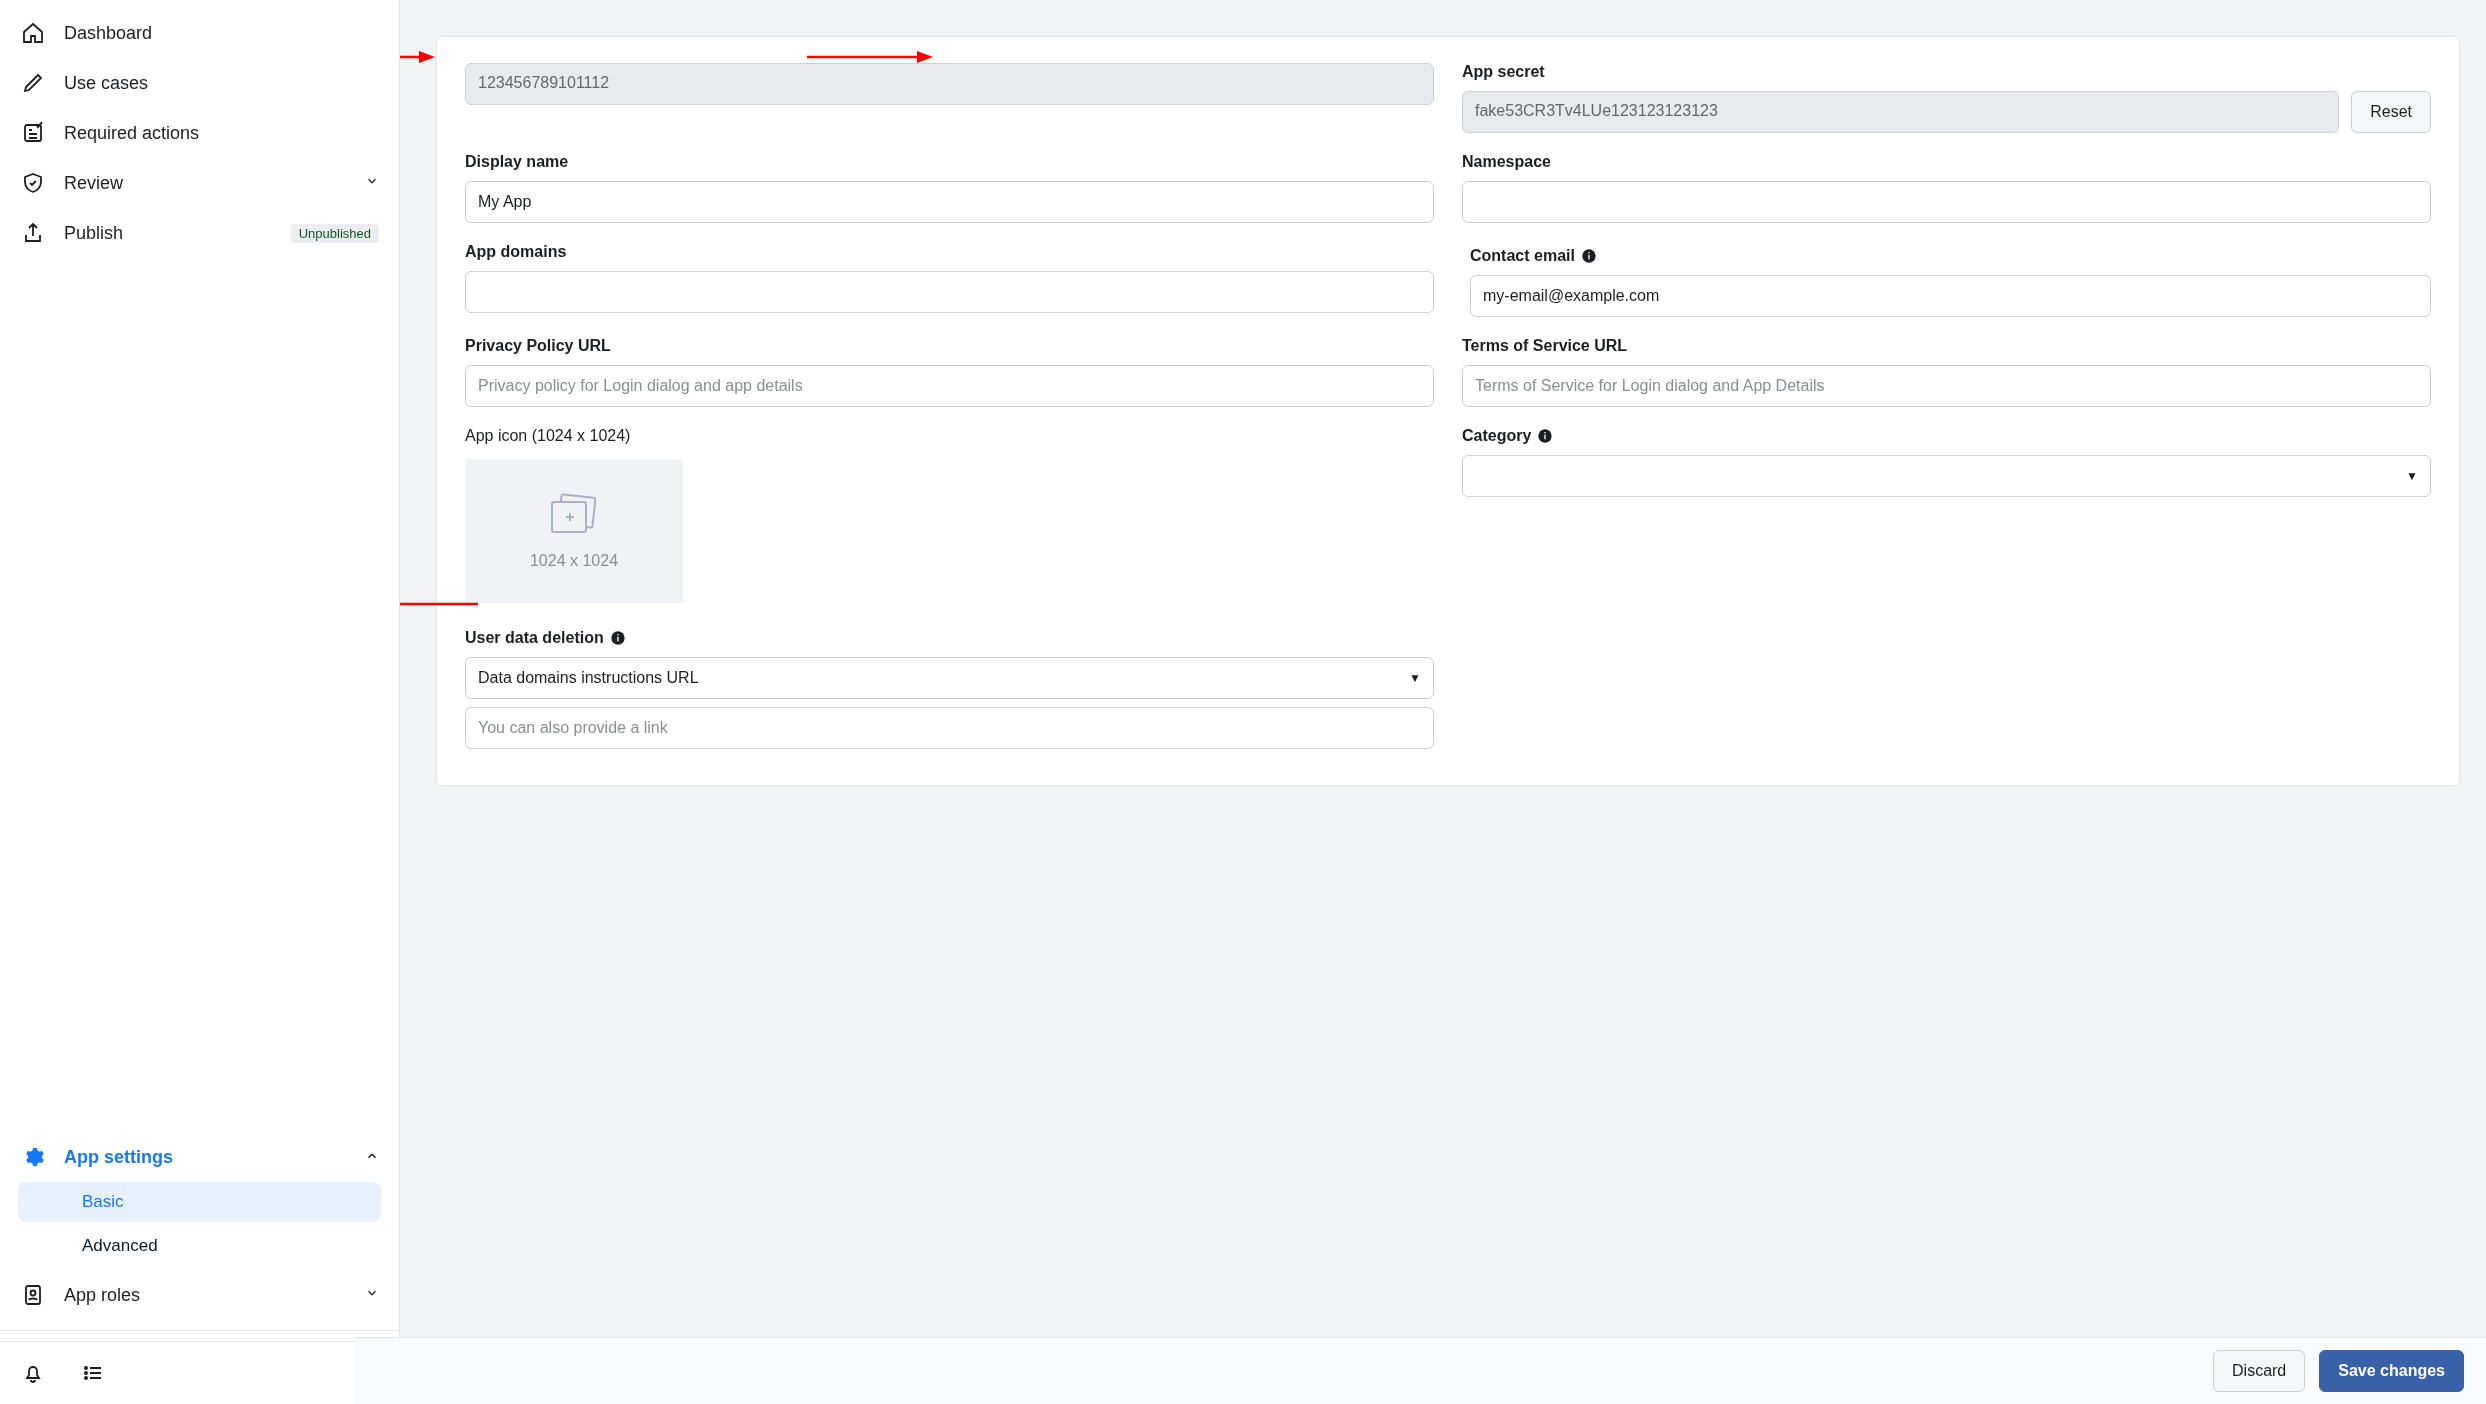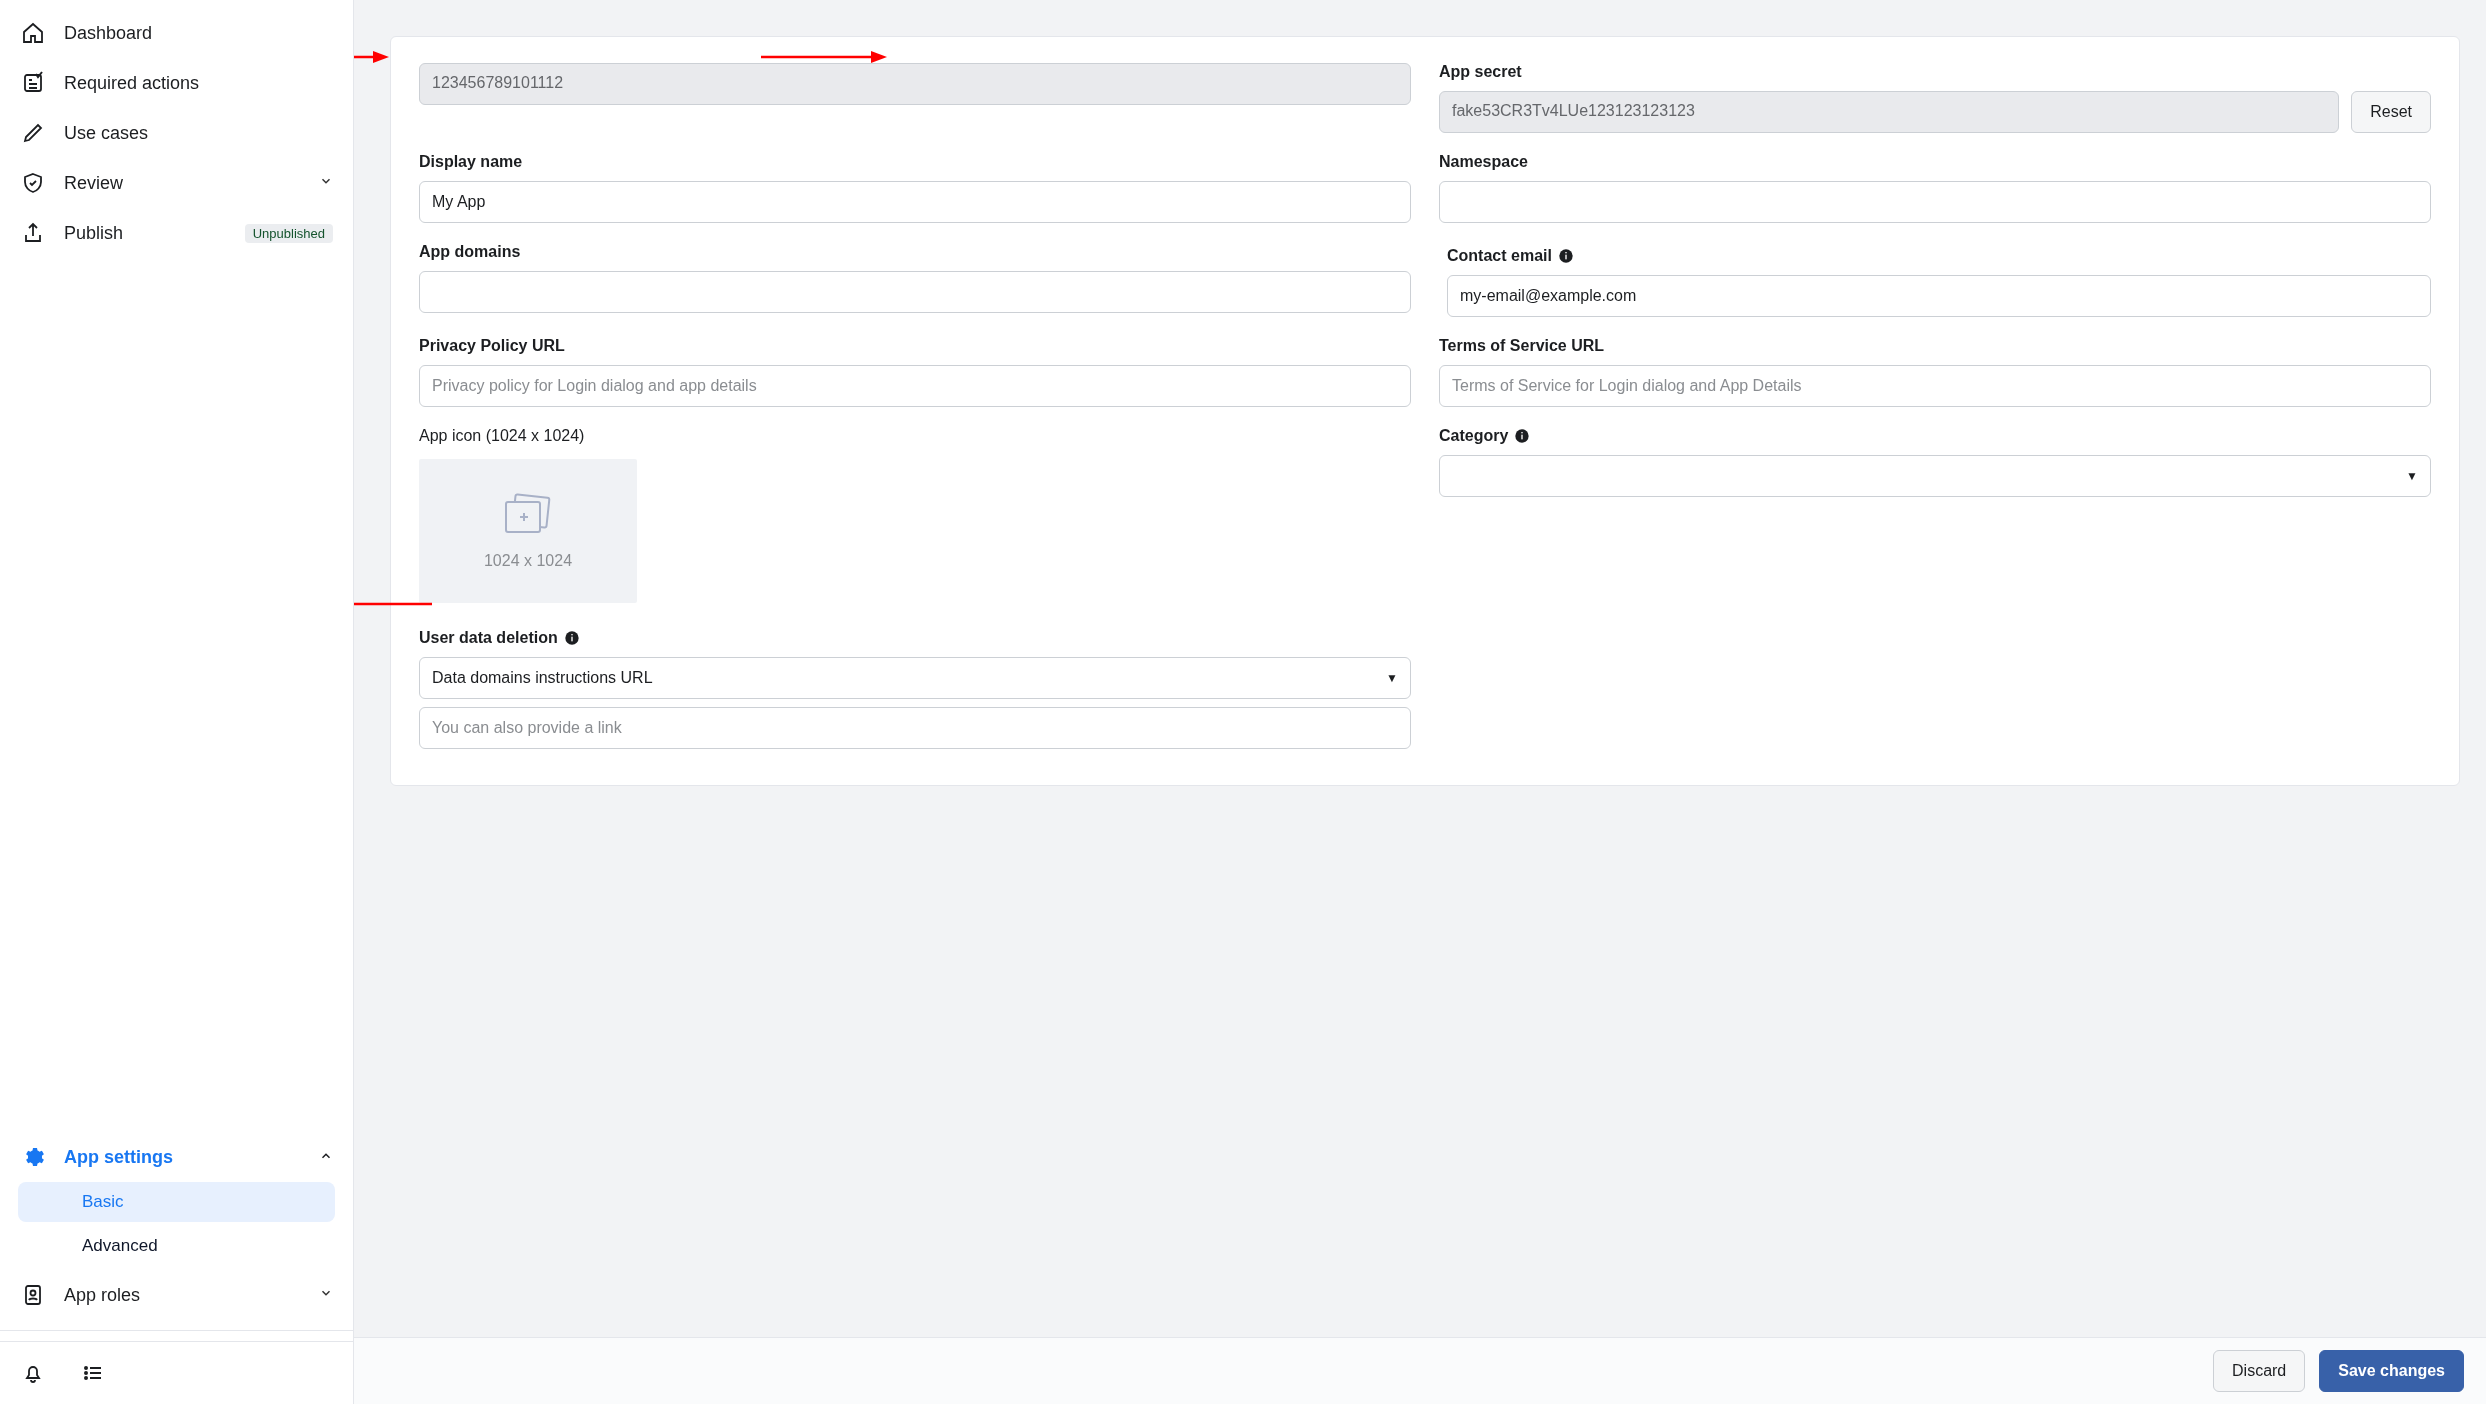--- a/index.html
+++ b/index.html
@@ -5,21 +5,21 @@
   * { box-sizing: border-box; margin: 0; padding: 0; }
   html, body {
     height: 100%;
     font-family: -apple-system, BlinkMacSystemFont, "Segoe UI", Helvetica, Arial, sans-serif;
     background: #f2f3f5;
     color: #1c1e21;
   }
   .app { display: flex; height: 100vh; width: 100%; }
   
   .sidebar {
-    width: 354px;
+    width: 400px;
     background: #fff;
     border-right: 1px solid #e4e6eb;
     display: flex;
     flex-direction: column;
     flex-shrink: 0;
   }
   .sidebar-top { padding: 8px 0; }
   .sidebar-item {
     display: flex; align-items: center;
     padding: 12px 20px;
@@ -117,34 +117,34 @@
         <span class="icon">
           <svg width="24" height="24" viewBox="0 0 24 24" fill="none" stroke="currentColor" stroke-width="1.8">
               <path d="M3 11 L12 3 L21 11 V21 H14 V15 H10 V21 H3 Z"></path>
             </svg>
         </span>
         <span class="label">Dashboard</span>
       </div>
       <div class="sidebar-item">
         <span class="icon">
           <svg width="24" height="24" viewBox="0 0 24 24" fill="none" stroke="currentColor" stroke-width="1.8">
+              <path d="M4 20 L8 19 L20 7 L17 4 L5 16 Z"></path>
+            </svg>
+        </span>
+        <span class="label">Use cases</span>
+      </div>
+      <div class="sidebar-item">
+        <span class="icon">
+          <svg width="24" height="24" viewBox="0 0 24 24" fill="none" stroke="currentColor" stroke-width="1.8">
               <rect x="4" y="4" width="16" height="16" rx="2"></rect>
               <path d="M8 9h3 M8 13h8 M8 17h8"></path>
               <path d="M15 3 L17 6 L21 1" stroke-width="2"></path>
             </svg>
         </span>
         <span class="label">Required actions</span>
-      </div>
-      <div class="sidebar-item">
-        <span class="icon">
-          <svg width="24" height="24" viewBox="0 0 24 24" fill="none" stroke="currentColor" stroke-width="1.8">
-              <path d="M4 20 L8 19 L20 7 L17 4 L5 16 Z"></path>
-            </svg>
-        </span>
-        <span class="label">Use cases</span>
       </div>
       <div class="sidebar-item">
         <span class="icon">
           <svg width="24" height="24" viewBox="0 0 24 24" fill="none" stroke="currentColor" stroke-width="1.8">
               <path d="M12 3 L20 6 V11 C20 16 16 20 12 21 C8 20 4 16 4 11 V6 Z"></path>
               <path d="M9 12 L11 14 L15 10"></path>
             </svg>
         </span>
         <span class="label">Review</span>
         <span class="chevron">

